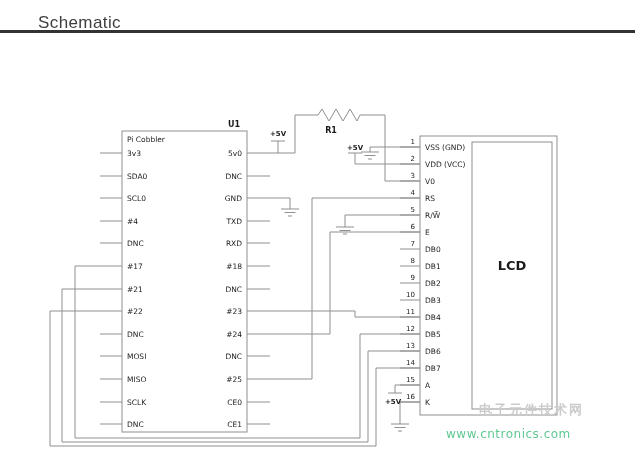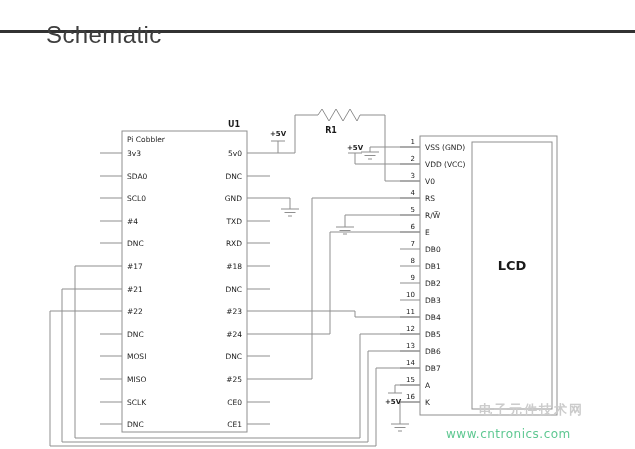--- a/index.html
+++ b/index.html
@@ -5,23 +5,23 @@
   html,body{margin:0;padding:0;}
   body{
     width:635px;height:449px;position:relative;overflow:hidden;
     background:#ffffff;font-family:"Liberation Sans",sans-serif;
   }
   .header{
     position:absolute;left:0;top:0;width:635px;height:30px;
     border-bottom:3px solid #323232;background:#fff;
   }
   .header h1{
-    margin:16px;padding:5px 7px 0 30px;
+    margin:8px;padding:5px 7px 0 30px;
     font-family:"Liberation Sans",sans-serif;
-    font-size:24px;font-weight:400;letter-spacing:.4px;color:#3e3e3e;
+    font-size:17px;font-weight:400;letter-spacing:.4px;color:#3e3e3e;
   }
   svg.schematic{position:absolute;left:0;top:0;}
   svg .ln{stroke:#8f8f8f;stroke-width:1;fill:none;}
   svg .t{font-family:"DejaVu Sans",sans-serif;font-size:7.5px;fill:#1a1a1a;}
   svg .n{font-size:7px;}
   svg .ref{font-size:8px;font-weight:bold;}
   svg .big{font-size:13px;font-weight:bold;}
   svg .pw{font-size:7px;font-weight:bold;}
   .wm-cn{
     position:absolute;left:479px;top:401px;

